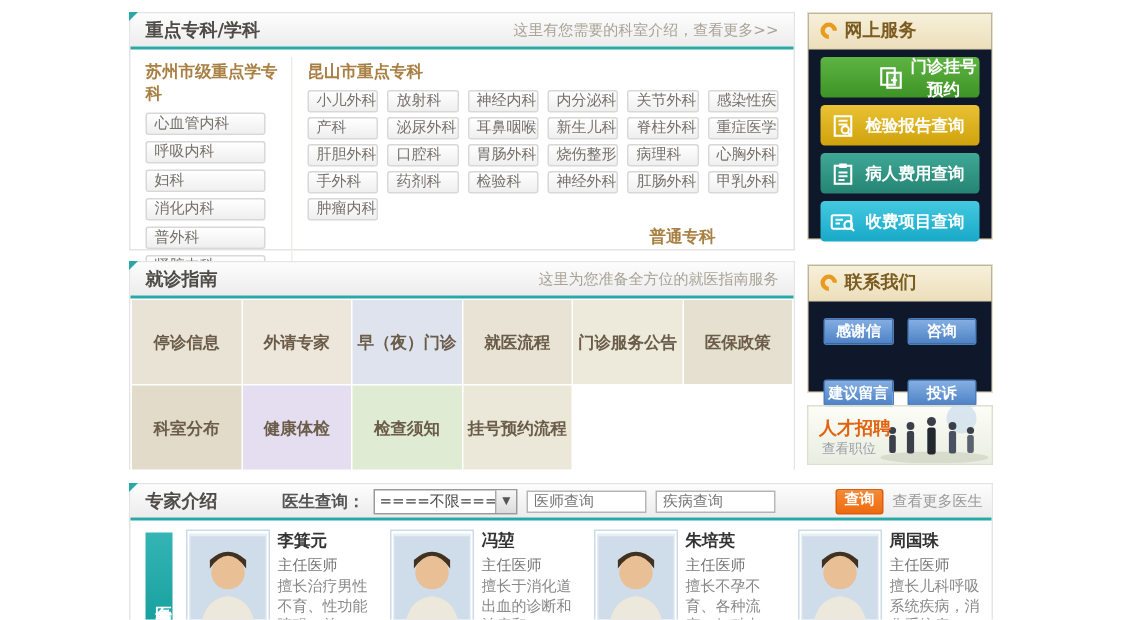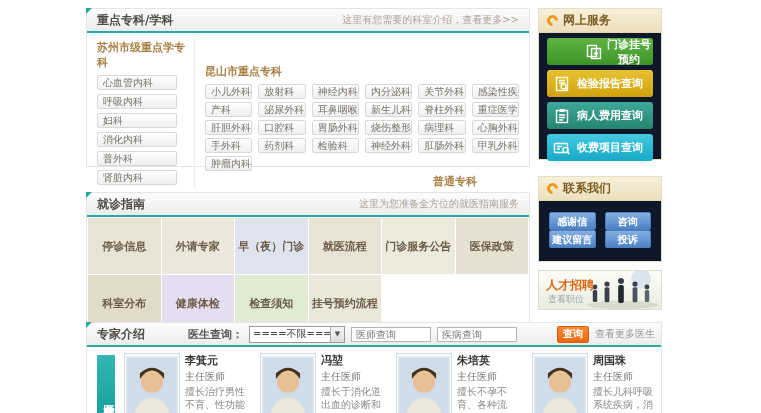--- a/index.html
+++ b/index.html
@@ -9,35 +9,35 @@
   .sec-header { height: 24px; background: linear-gradient(#fdfdfd,#ececec);
     border-bottom: 2px solid #2aa8a8; display: flex; align-items: center;
     padding: 0 10px; position: relative; }
   .sec-header::before { content:""; position:absolute; top:-1px; left:-1px;
     border-top: 6px solid #2aa8a8; border-right: 6px solid transparent; }
   .sec-title { font-size: 12px; font-weight: bold; color: #4f4c47; }
   .sec-more { margin-left: auto; font-size: 10px; color: #a9a296; cursor: pointer; }
 
   
   #sec-specialties { left: 86px; top: 8px; width: 444px; height: 159px; }
-  .spec-body { display: flex; padding: 5px 10px 0 10px; align-items: flex-end; }
+  .spec-body { display: flex; padding: 5px 10px 0 10px; }
   .city-col { width: 98px; border-right: 1px solid #efede7; }
   .grp-label { font-size: 11px; color: #a98044; font-weight: bold; margin: 2px 0 5px; }
   .spec-btn { display: block; width: 80px; height: 15px; font-size: 10px; color: #76716a;
     background: linear-gradient(#ffffff,#efefef); border: 1px solid #d8d8d8;
     border-radius: 2px; margin: 0 0 4px; text-align: left; padding: 0 5px;
     line-height: 12px; font-family: inherit; cursor: pointer; white-space: nowrap; overflow: hidden; }
   .ks-col { flex: 1; padding-left: 10px; }
   .ks-grid { display: grid; grid-template-columns: repeat(6,1fr); gap: 3px 6px; margin-top: 5px; }
   .ks-grid .spec-btn { width: auto; margin: 0; }
   .general-link { text-align: right; padding: 3px 42px 0 0; font-size: 11px;
     color: #a98044; font-weight: bold; cursor: pointer; }
 
   
-  #sec-guide { left: 86px; top: 192px; width: 444px; height: 139px; }
+  #sec-guide { left: 86px; top: 174px; width: 444px; height: 139px; }
   .guide-grid { display: grid; grid-template-columns: repeat(6,1fr);
     grid-auto-rows: 56px; gap: 1px; padding: 1px; background: #fff; }
   .guide-tile { display: flex; align-items: center; justify-content: center;
     font-size: 11px; font-weight: bold; cursor: pointer; text-align: center; }
 
   
   #sec-experts { left: 86px; top: 322px; width: 576px; height: 160px; }
   #sec-experts .sec-header { padding-right: 6px; }
   .hdr-controls { margin-left: auto; display: flex; align-items: center; gap: 6px; }
   .search-label { font-size: 11px; font-weight: bold; color: #555; }
@@ -73,21 +73,21 @@
   #sb-contact { top: 176px; height: 86px; }
   .sb-header { height: 24px; background: linear-gradient(#f7f0da,#ecdfbc);
     border-bottom: 1px solid #e3d7b4; display: flex; align-items: center; padding: 0 8px; }
   .c-icon { width: 11px; height: 11px; border: 3px solid #e89b1e; border-radius: 50%;
     border-right-color: transparent; transform: rotate(45deg); margin-right: 5px; flex: none; }
   .sb-title { font-size: 12px; font-weight: bold; color: #7a5c20; }
   .svc-btn { display: flex; align-items: center; width: 106px; height: 27px;
     margin: 5px auto 0; border-radius: 3px; color: #fff; font-size: 11px;
     font-weight: bold; border: none; cursor: pointer; font-family: inherit; padding: 0; }
   .svc-icon { width: 30px; display: flex; justify-content: center; align-items: center; }
-  .contact-grid { display: grid; grid-template-columns: 1fr 1fr; gap: 0 9px; padding: 11px 10px; }
+  .contact-grid { display: grid; grid-template-columns: 1fr 1fr; gap: 23px 9px; padding: 11px 10px; }
   .contact-btn { height: 18px; background: linear-gradient(#85aee1,#4d82c6); color: #fff;
     font-size: 10px; font-weight: bold; border: 1px solid #4d7ebc; border-radius: 2px;
     cursor: pointer; font-family: inherit; line-height: 15px; }
   #sb-recruit { position: absolute; left: 538px; top: 270px; width: 124px; height: 40px;
     border: 1px solid #ddddd0; overflow: hidden;
     background: linear-gradient(#fdfdf7,#e9ede0); cursor: pointer; }
   .recruit-title { position: absolute; left: 7px; top: 6px; font-size: 12px;
     font-weight: bold; color: #e06410; }
   .recruit-sub { position: absolute; left: 9px; top: 22px; font-size: 9px; color: #9aa0a8; }
   .recruit-art { position: absolute; right: 0; top: 0; }

